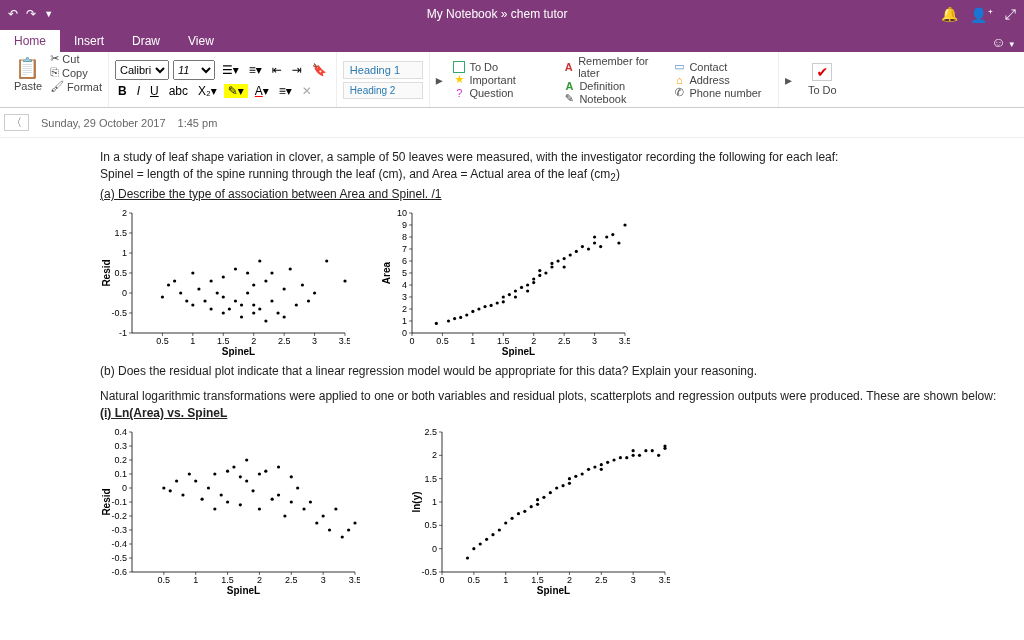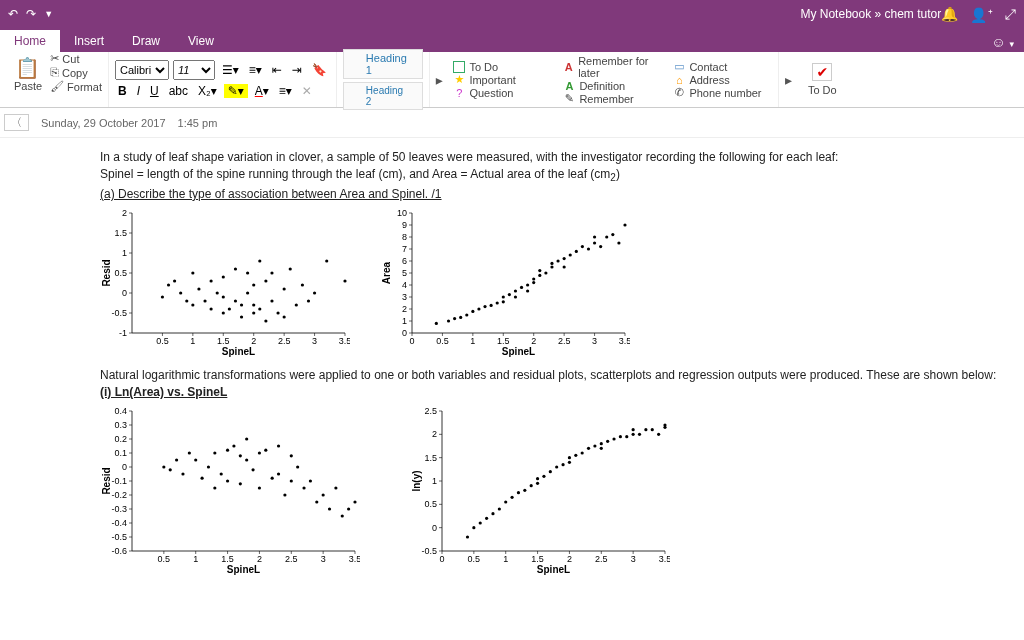--- a/index.html
+++ b/index.html
@@ -1,38 +1,38 @@
 <!DOCTYPE html>
 <html><head>
 <meta charset="utf-8">
 <style>
 * { margin: 0; padding: 0; box-sizing: border-box; font-family: "Segoe UI", Arial, sans-serif; }
 body { width: 1024px; height: 640px; overflow: hidden; background: #fff; font-size: 12px; }
 
 .titlebar { background: #80397B; color: #fff; height: 28px; display: flex; align-items: center; padding: 0 8px; }
 .titlebar .left-icons { display: flex; gap: 8px; align-items: center; font-size: 12px; }
-.titlebar .title { flex: 1; text-align: right; font-size: 12px; }
+.titlebar .title { flex: 1; text-align: center; font-size: 12px; }
 .titlebar .right-icons { display: flex; gap: 12px; align-items: center; font-size: 14px; }
 
 .tabs { background: #80397B; display: flex; align-items: flex-end; height: 24px; }
 .tab { padding: 4px 14px; color: #fff; font-size: 12px; cursor: pointer; margin-top: 29px; }
 .tab.active { background: #fff; color: #80397B; }
 .tabs .smiley { margin-left: auto; color: #fff; padding: 2px 10px; font-size: 14px; }
 
 .ribbon { background: #fff; border-bottom: 1px solid #ccc; display: flex; align-items: stretch; height: 56px; font-size: 11px; color: #444; }
 .ribbon-group { display: flex; flex-direction: column; justify-content: center; padding: 0 6px; border-right: 1px solid #eee; }
 .paste-box { display: flex; flex-direction: column; align-items: center; padding: 4px 8px; }
 .paste-icon { font-size: 20px; }
 .clipboard-side { display: flex; flex-direction: column; gap: 1px; }
 .clip-item { display: flex; align-items: center; gap: 3px; }
 .font-box { display: flex; flex-direction: column; gap: 3px; }
 .font-row { display: flex; gap: 4px; align-items: center; }
 .font-row select { font-size: 11px; height: 20px; }
 .font-row .btn { border: none; background: none; padding: 1px 3px; cursor: pointer; font-size: 12px; }
-.heading-box { border: 1px solid #ddd; width: 80px; padding: 2px 22px; background: #fafafa; }
+.heading-box { border: 1px solid #ddd; width: 80px; padding: 2px 6px; background: #fafafa; }
 .arrow-box { display: flex; align-items: center; padding: 0 6px; font-size: 14px; color: #555; }
 .tags-box { display: flex; flex-wrap: wrap; align-content: center; gap: 1px 10px; padding: 2px 6px; width: 330px; }
 .tag-item { display: flex; align-items: center; gap: 4px; width: 100px; }
 .tag-icon { width: 12px; height: 12px; display: flex; align-items: center; justify-content: center; font-size: 11px; }
 .todo-end { display:flex; flex-direction:column; align-items:center; justify-content:center; padding:0 10px; gap:3px; }
 .check-icon { width: 20px; height: 18px; border: 1px solid #ccc; display:flex; align-items:center; justify-content:center; color:#d00; font-size:14px; }
 
 .datebar { display: flex; align-items: center; gap: 12px; padding: 6px 4px; border-bottom: 1px solid #eee; font-size: 11px; color: #666; }
 .datebar .back { border: 1px solid #ccc; padding: 0 6px; color:#555; }
 
@@ -134,21 +134,21 @@
     <div class="tag-item">
         <span class="tag-icon" style="color:#c33;font-weight:bold;">A</span>
         <span>Remember for later</span>
       </div>
     <div class="tag-item">
         <span class="tag-icon" style="color:#393;font-weight:bold;">A</span>
         <span>Definition</span>
       </div>
     <div class="tag-item">
         <span class="tag-icon">✎</span>
-        <span>Remember</span>
+        <span>Notebook</span>
       </div>
     <div class="tag-item">
         <span class="tag-icon" style="color:#69c;">▭</span>
         <span>Contact</span>
       </div>
     <div class="tag-item">
         <span class="tag-icon" style="color:#f90;">⌂</span>
         <span>Address</span>
       </div>
     <div class="tag-item">
@@ -332,20 +332,21 @@
           <circle cx="226.74285714285716" cy="29" r="1.6" fill="#000"></circle>
           <circle cx="232.82857142857142" cy="26.60000000000001" r="1.6" fill="#000"></circle>
           <circle cx="238.9142857142857" cy="35" r="1.6" fill="#000"></circle>
           <circle cx="245" cy="17" r="1.6" fill="#000"></circle>
           <text x="138.5" y="147" text-anchor="middle" font-size="10" font-weight="bold">SpineL</text>
           <text x="10" y="65" text-anchor="middle" font-size="10" font-weight="bold" transform="rotate(-90 10 65)">Area</text>
         </svg>
       </div>
   </div>
 
+  <p style="margin-top:2px;">(b) Does the residual plot indicate that a linear regression model would be appropriate for this data? Explain your reasoning.</p>
   <p style="margin-top:10px;">Natural logarithmic transformations were applied to one or both variables and residual plots, scatterplots and regression outputs were produced. These are shown below:</p>
   <p style=""><b><span class="underline">(i) Ln(Area) vs. SpineL</span></b></p>
 
   <div class="chart-row">
     <div class="chart-box tall">
         <svg id="chart2" width="260" height="170">
           <line x1="32" y1="5" x2="32" y2="145" stroke="#000" stroke-width="0.8"></line>
           <line x1="32" y1="145" x2="255" y2="145" stroke="#000" stroke-width="0.8"></line>
           <line x1="63.857142857142854" y1="145" x2="63.857142857142854" y2="148" stroke="#000" stroke-width="0.6"></line>
           <text x="63.857142857142854" y="156" text-anchor="middle" class="axis-label">0.5</text>

